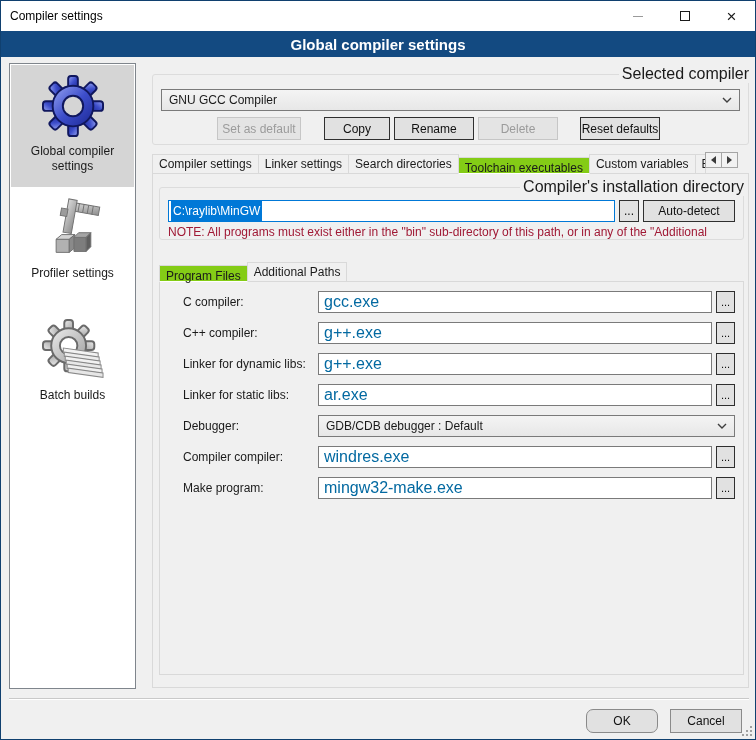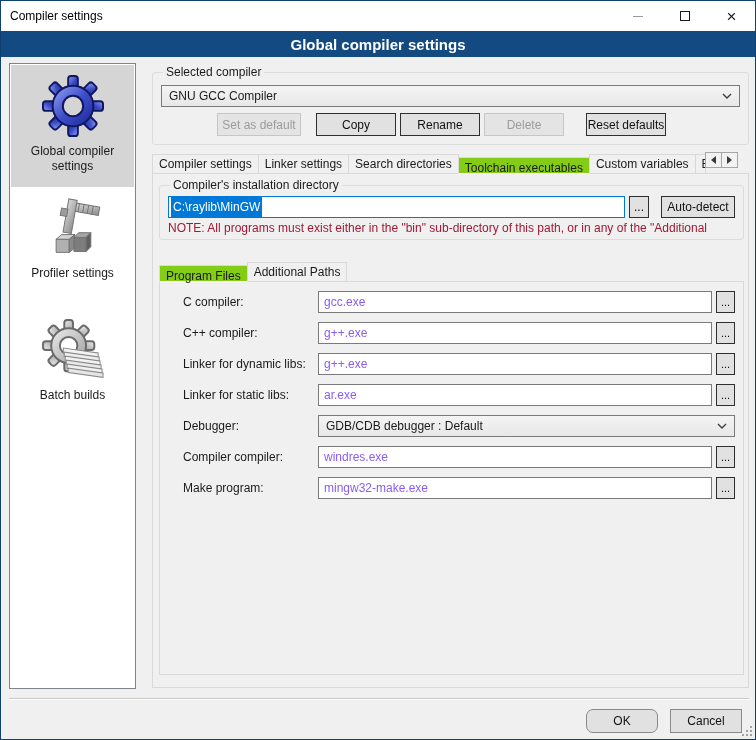--- a/index.html
+++ b/index.html
@@ -23,33 +23,33 @@
   .content{position:relative;height:682px;}
   
   .sidebar{position:absolute;left:8px;top:6px;width:127px;height:626px;background:#fff;
     border:1px solid #7f858c;padding:1px;overflow:hidden;}
   .side-item{height:122px;display:flex;flex-direction:column;align-items:center;cursor:default;}
   .side-item.selected{background:#d5d5d5;}
   .side-icon{width:64px;height:64px;margin-top:9px;display:flex;align-items:center;justify-content:center;}
   .side-label{margin-top:6px;text-align:center;line-height:15px;padding:0 4px;}
   
   fieldset{border:1px solid #dcdcdc;border-radius:3px;margin:0;padding:0 8px 6px 8px;}
-  legend{padding:0 3px;margin-left:2px;font-size:12px;}
+  legend{padding:0 3px;margin-left:12px;font-size:16px;text-align:right;}
   
   .group-compiler{position:absolute;left:151px;top:8px;width:597px;height:80px;}
   .combo{height:22px;border:1px solid #7a7a7a;background:linear-gradient(#f4f4f4,#e7e7e7);
     display:flex;align-items:center;padding:0 7px;cursor:default;}
   .combo .combo-text{flex:1;white-space:nowrap;overflow:hidden;}
   .group-compiler .combo{margin-top:6px;}
   .btnrow{display:flex;margin-top:6px;align-items:center;}
   .btn{height:23px;background:#e1e1e1;border:1px solid #2f2f2f;display:flex;align-items:center;
     justify-content:center;font-size:12px;color:#111;cursor:default;}
   .btn.disabled{border-color:#c6c6c6;color:#9b9b9b;background:#e4e4e4;}
   .b-setdef{width:84px;margin-left:56px;}
-  .b-copy{width:80px;margin-left:15px;}
+  .b-copy{width:66px;margin-left:23px;}
   .b-rename{width:80px;margin-left:4px;}
   .b-delete{width:80px;margin-left:4px;}
   .b-reset{width:80px;margin-left:22px;}
   
   .tabstrip{position:absolute;left:151px;top:94px;width:597px;height:23px;display:flex;
     align-items:flex-end;z-index:3;}
   .tab{height:20px;line-height:18px;padding:0 6px;border:1px solid #d9d9d9;background:#f0f0f0;
     margin-left:-1px;white-space:nowrap;cursor:default;}
   .tab:first-child{margin-left:0;}
   .tab.active{height:17px;line-height:21px;background:#84cc16;border-bottom:1px solid #fff;z-index:4;position:relative;}
@@ -61,30 +61,30 @@
   .tri-r{width:0;height:0;border-top:4px solid transparent;border-bottom:4px solid transparent;border-left:5px solid #3a3a3a;}
   
   .tabpanel{position:absolute;left:151px;top:116px;width:597px;height:515px;border:1px solid #d9d9d9;
     background:#f0f0f0;z-index:2;}
   .group-install{position:absolute;left:6px;top:4px;width:585px;height:62px;}
   .dirrow{display:flex;align-items:center;margin-top:4px;}
   .dir-input{flex:1;height:22px;border:1px solid #0078d7;background:#fff;display:flex;
     align-items:center;padding-left:2px;overflow:hidden;cursor:text;}
   .sel-text{background:#0078d7;color:#fff;padding:14px 2px;white-space:nowrap;}
   .browse{width:20px;height:22px;margin-left:4px;flex:none;}
-  .b-autodetect{width:74px;height:22px;margin-left:12px;flex:none;}
+  .b-autodetect{width:92px;height:22px;margin-left:4px;flex:none;}
   .note{margin-top:3px;color:#a01935;white-space:nowrap;overflow:hidden;}
   
   .subtabstrip{position:absolute;left:6px;top:85px;height:23px;display:flex;align-items:flex-end;z-index:3;}
   .subpanel{position:absolute;left:6px;top:107px;width:585px;height:394px;border:1px solid #d9d9d9;
     background:#f0f0f0;z-index:2;padding:8px 8px 0 23px;}
   .frow{display:flex;align-items:center;height:23px;margin-bottom:8px;}
   .flabel{width:135px;flex:none;}
   .finput{flex:1;height:22px;border:1px solid #7a7a7a;background:#fff;font-family:"Liberation Sans",sans-serif;
-    font-size:12px;padding:0 5px;color:#8b5cf6;outline:none;}
+    font-size:16px;padding:0 5px;color:#0369a1;outline:none;}
   .fbrowse{width:19px;height:22px;margin-left:4px;flex:none;font-size:11px;}
   .fcombo{flex:1;height:22px;}
   
   .chev{width:10px;height:6px;flex:none;margin-left:6px;}
   
   .divider{position:absolute;left:8px;top:641px;width:740px;height:2px;
     border-top:1px solid #c9c9c9;border-bottom:1px solid #ffffff;}
   .b-ok{position:absolute;left:585px;top:652px;width:72px;height:24px;border-color:#8a8a8a;border-radius:7px;}
   .b-cancel{position:absolute;left:669px;top:652px;width:72px;height:24px;border-color:#8a8a8a;}
   .grip{position:absolute;right:2px;bottom:2px;width:12px;height:12px;cursor:nwse-resize;}

